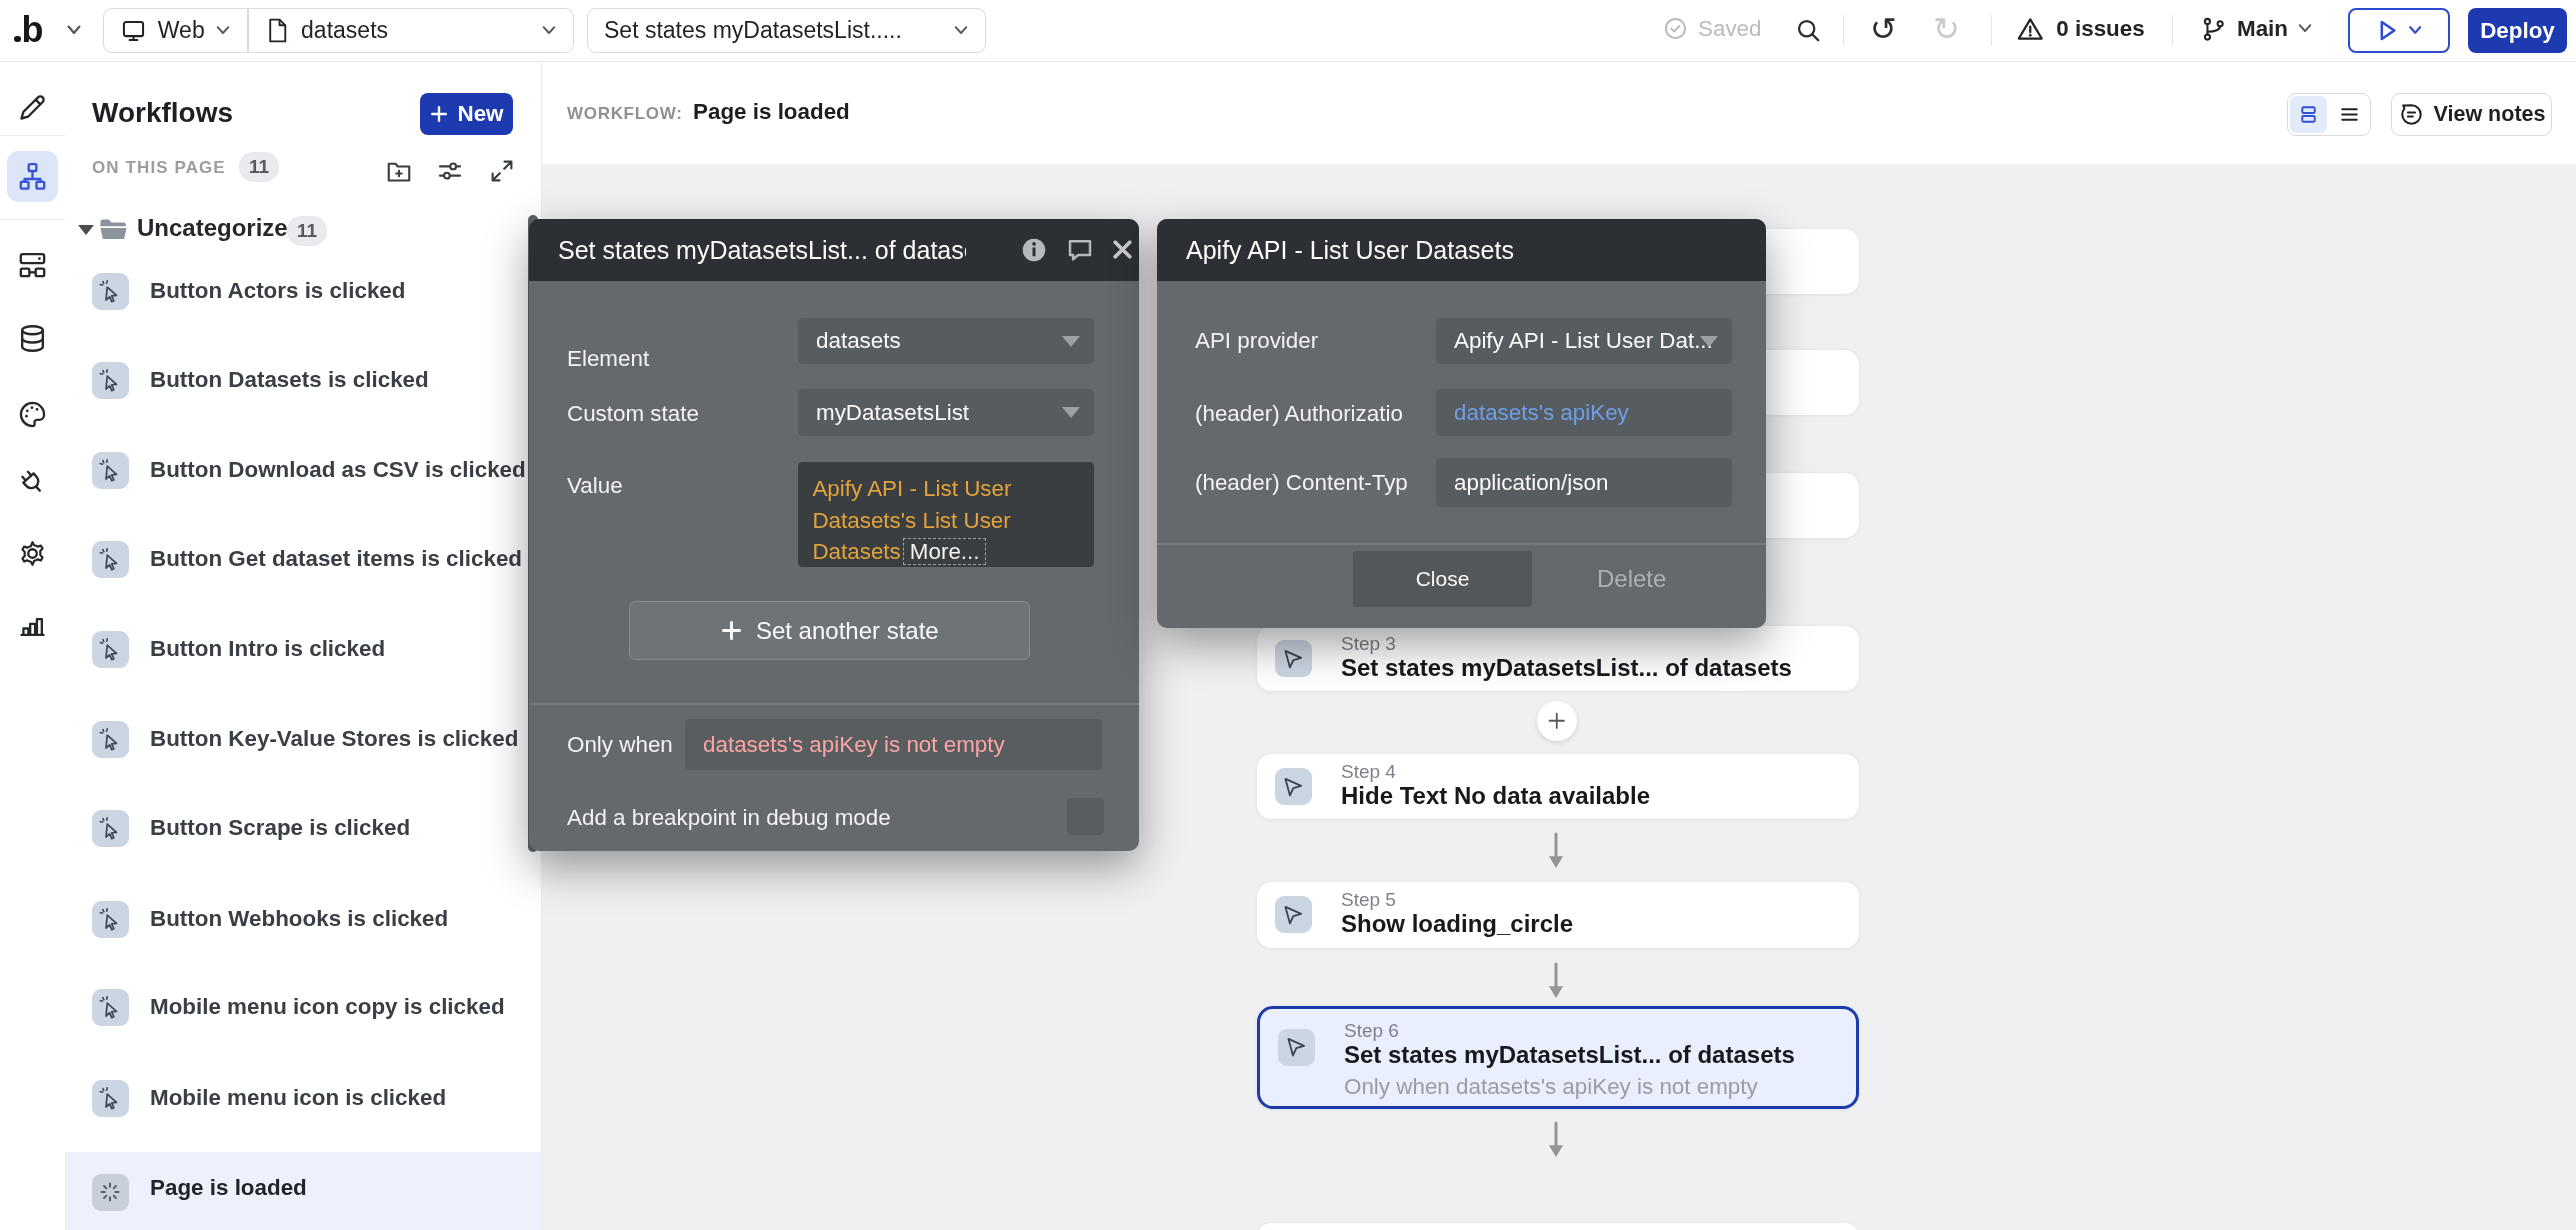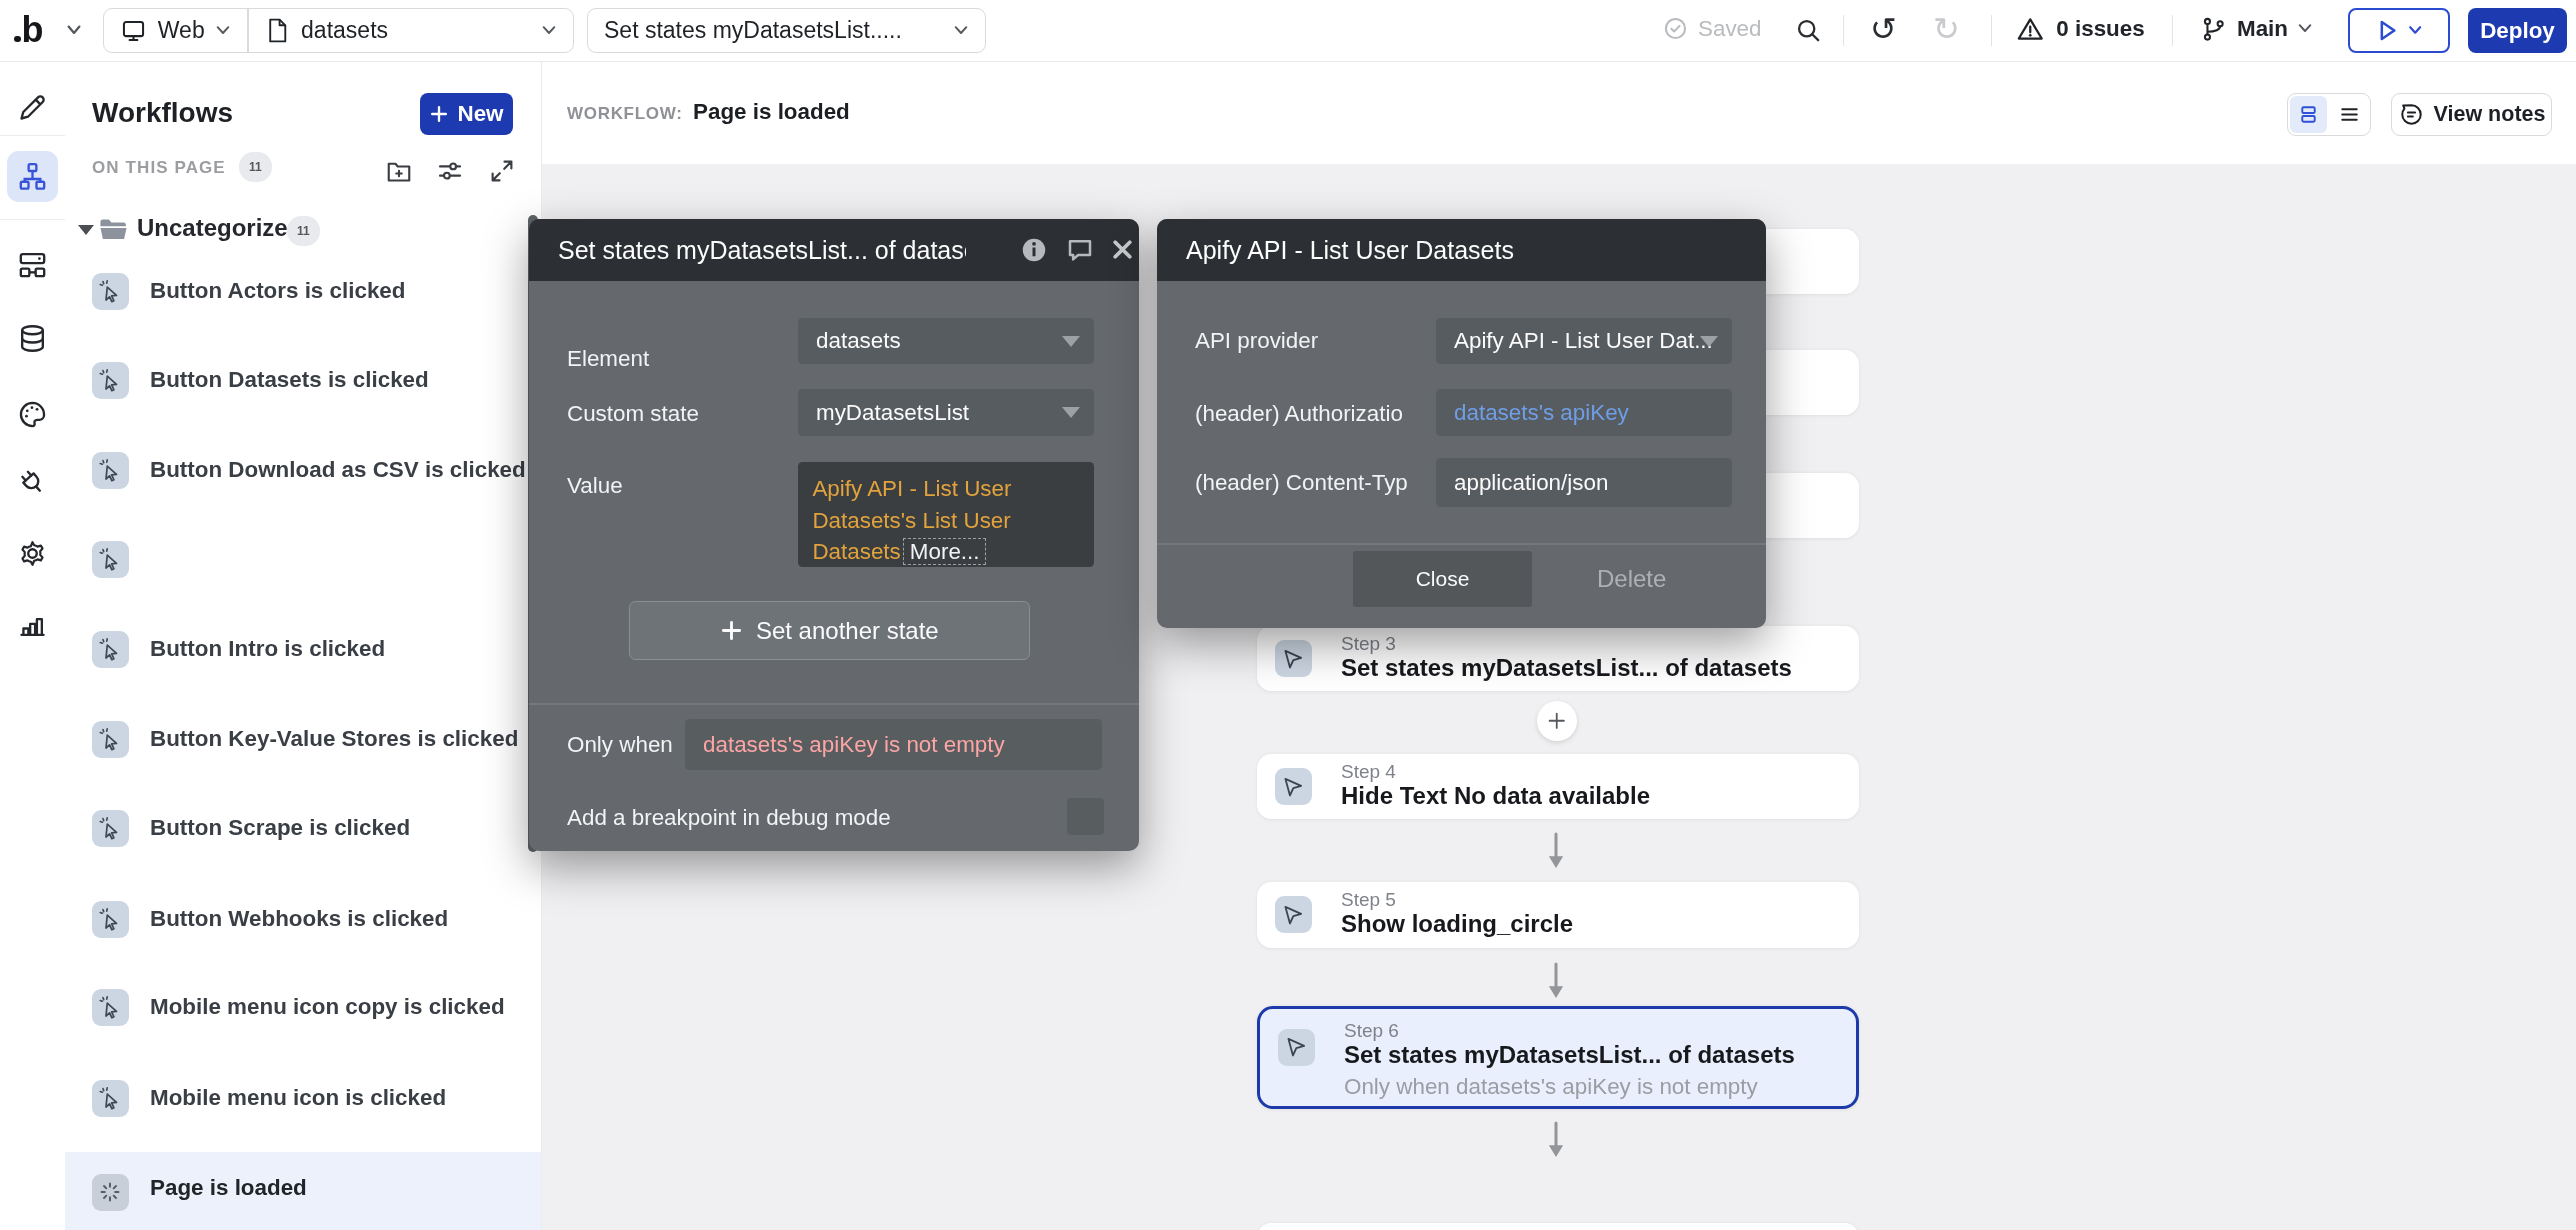--- a/index.html
+++ b/index.html
@@ -35,21 +35,21 @@
   .rail-div{position:absolute;left:0;width:65px;height:0.9px;background:#ececee;}
   .rail-sel{position:absolute;left:7.2px;top:90px;width:51px;height:51px;background:#dde6f8;border-radius:11.7px;cursor:pointer;}
   .rail-sel svg{position:absolute;left:9px;top:9px;color:#3753d8;}
 
   
   .panel{position:absolute;left:65px;top:61px;width:476px;bottom:0;background:#fff;z-index:20;border-right:0.9px solid #ececee;}
   .p-title{position:absolute;left:27px;top:36px;font-size:28px;font-weight:700;color:#1d2024;}
   .btn-new{position:absolute;left:355px;top:32px;width:93px;height:42px;background:#1e3ab0;border-radius:8px;
            color:#fff;display:flex;align-items:center;justify-content:center;gap:8px;font-size:22.4px;font-weight:600;cursor:pointer;}
   .p-section{position:absolute;left:27px;top:97px;font-size:17px;font-weight:700;letter-spacing:1.1px;color:#9b9da1;}
-  .badge{background:#e9eaed;border-radius:14.4px;color:#55585d;font-size:12px;font-weight:600;
+  .badge{background:#e9eaed;border-radius:14.4px;color:#55585d;font-size:19px;font-weight:600;
          display:inline-flex;align-items:center;justify-content:center;height:28px;padding:1px 10px;}
   .p-tools{position:absolute;top:95px;color:#3a3d42;cursor:pointer;}
   .folder-row{position:absolute;left:0;top:151px;width:100%;height:36px;cursor:pointer;}
   .f-caret{position:absolute;left:12.6px;top:12.6px;width:0;height:0;border-left:8px solid transparent;
            border-right:8px solid transparent;border-top:10px solid #4a4d52;}
   .f-label{position:absolute;left:72px;top:1.8px;font-size:24px;font-weight:700;color:#26282d;}
   .wf-row{position:absolute;left:0;width:100%;height:72px;cursor:pointer;}
   .wf-row.sel{background:#edf1fb;}
   .wf-ic{position:absolute;left:27px;top:18px;width:37px;height:37px;background:#ccd6e2;border-radius:9px;}
   .wf-row.sel .wf-ic{background:#c9cfd9;}
@@ -320,20 +320,21 @@
         </span>
       <span class="wf-label">Button Download as CSV is clicked</span>
     </div>
     <div class="wf-row" style="top:462px">
       <span class="wf-ic">
           <svg width="26" height="26" viewBox="0 0 24 24">
             <path d="M9.5 8.5 L18 16 L13.5 16.5 L15.6 21 L13.7 21.9 L11.6 17.4 L8.3 20.3 Z" fill="none" stroke="currentColor" stroke-width="1.6" stroke-linejoin="round"></path>
             <path d="M5.5 3.2 l.7 2 M3 6 l2 .7 M9.4 2.6 l-.4 2.1" stroke="currentColor" stroke-width="1.5" stroke-linecap="round"></path>
           </svg>
         </span>
+      <span class="wf-label">Button Get dataset items is clicked</span>
     </div>
     <div class="wf-row" style="top:552px">
       <span class="wf-ic">
           <svg width="26" height="26" viewBox="0 0 24 24">
             <path d="M9.5 8.5 L18 16 L13.5 16.5 L15.6 21 L13.7 21.9 L11.6 17.4 L8.3 20.3 Z" fill="none" stroke="currentColor" stroke-width="1.6" stroke-linejoin="round"></path>
             <path d="M5.5 3.2 l.7 2 M3 6 l2 .7 M9.4 2.6 l-.4 2.1" stroke="currentColor" stroke-width="1.5" stroke-linecap="round"></path>
           </svg>
         </span>
       <span class="wf-label">Button Intro is clicked</span>
     </div>

